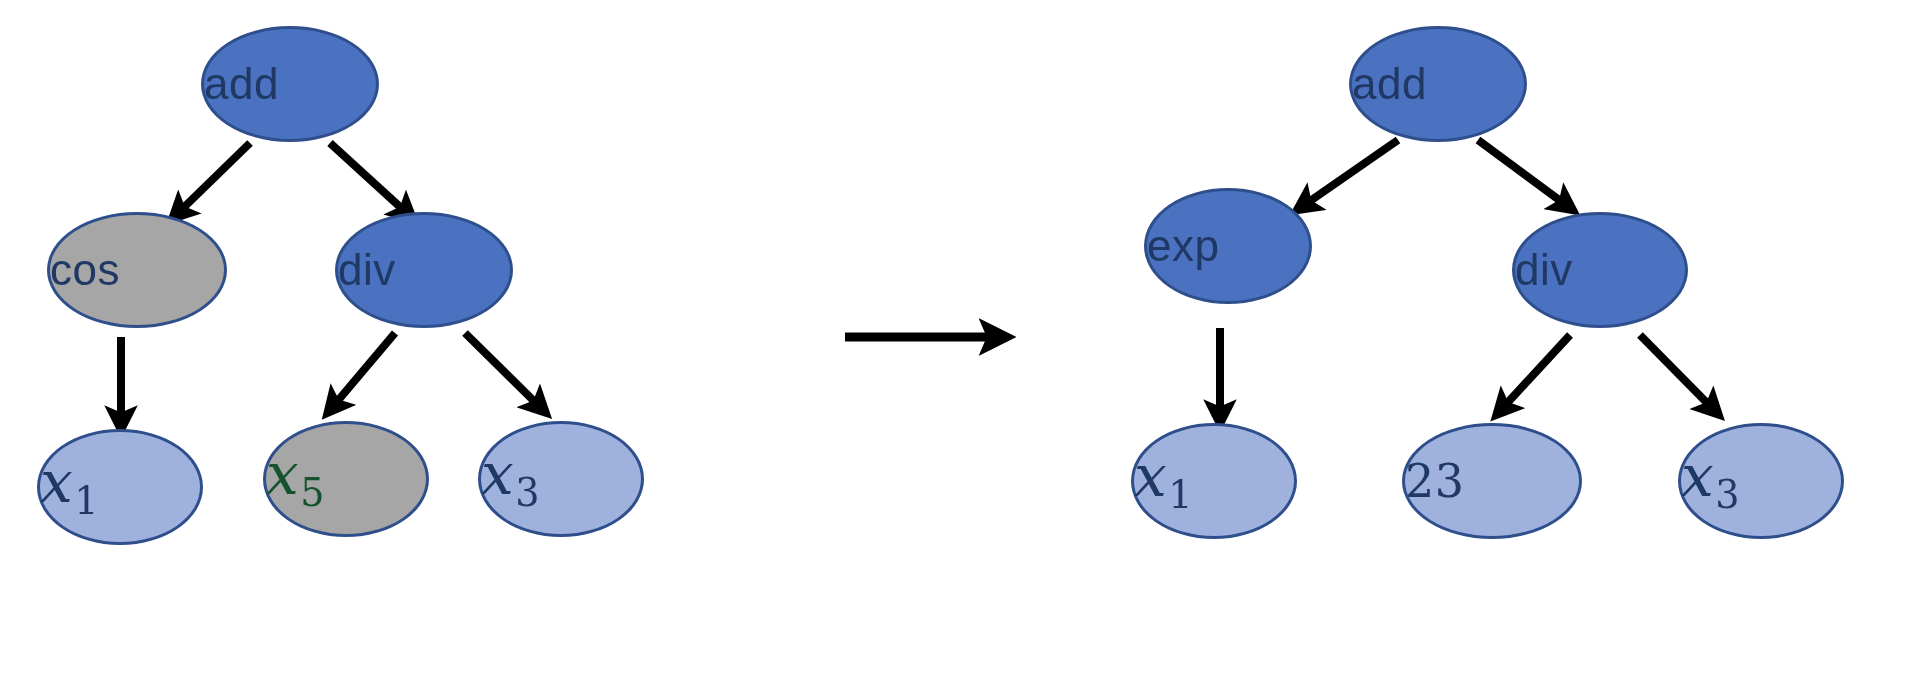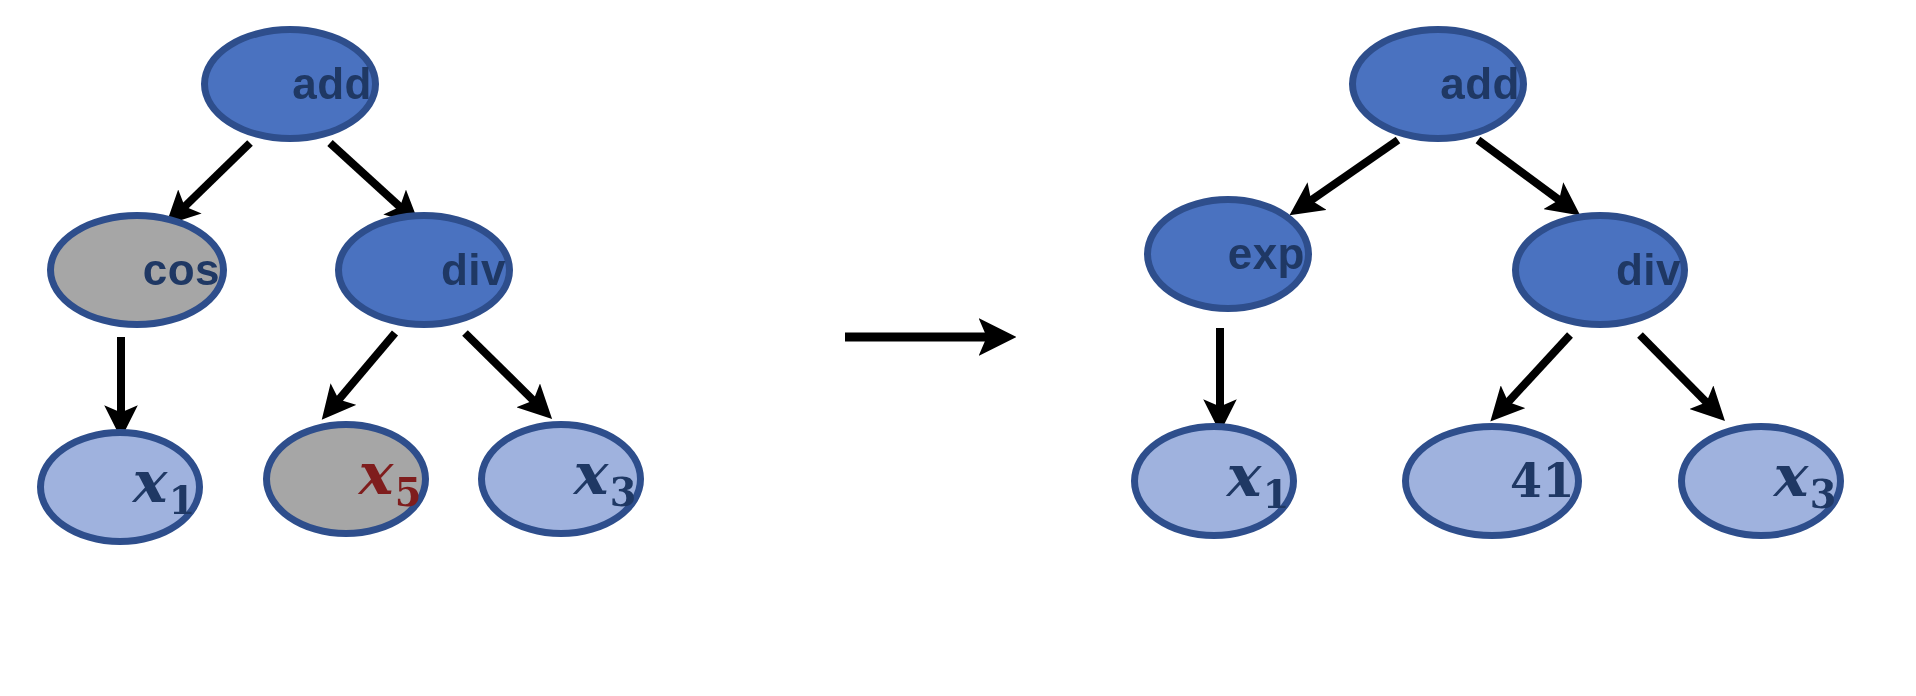--- a/index.html
+++ b/index.html
@@ -22,27 +22,26 @@
     position: absolute;
     left: 0;
     top: 0;
     width: 1916px;
     height: 696px;
   }
   .node {
     position: absolute;
     display: flex;
     align-items: center;
-    justify-content: flex-end;
+    justify-content: flex-start;
     border-radius: 50%;
     box-sizing: border-box;
-    border: 7px solid #000000;
+    border: 3px solid #000000;
     color: #1F3864;
     user-select: none;
-    font-weight: bold;
   }
   .node-op {
     background: #4A72C0;
   }
   .node-leaf {
     background: #9FB2DE;
   }
   .node-marked {
     background: #A6A6A6;
   }
@@ -105,37 +104,37 @@
       <div class="node node-op node-marked" style="left: 47px; top: 212px; width: 180px; height: 116px; border-color: rgb(46, 78, 140);">
         <span class="node-label" style="color: rgb(31, 56, 100);">cos</span>
       </div>
       <div class="node node-op" style="left: 335px; top: 212px; width: 178px; height: 116px; border-color: rgb(46, 78, 140);">
         <span class="node-label" style="color: rgb(31, 56, 100);">div</span>
       </div>
       <div class="node node-leaf" style="left: 37px; top: 429px; width: 166px; height: 116px; border-color: rgb(46, 78, 140);">
         <span class="node-label math" style="color: rgb(31, 56, 100);">x<span class="sub">1</span></span>
       </div>
       <div class="node node-leaf node-marked" style="left: 263px; top: 421px; width: 166px; height: 116px; border-color: rgb(46, 78, 140);">
-        <span class="node-label math" style="color: #7f1d1d;">x<span class="sub">5</span></span>
+        <span class="node-label math" style="color: #14532d;">x<span class="sub">5</span></span>
       </div>
       <div class="node node-leaf" style="left: 478px; top: 421px; width: 166px; height: 116px; border-color: rgb(46, 78, 140);">
         <span class="node-label math" style="color: rgb(31, 56, 100);">x<span class="sub">3</span></span>
       </div>
       <div class="node node-op" style="left: 1349px; top: 26px; width: 178px; height: 116px; border-color: rgb(46, 78, 140);">
         <span class="node-label" style="color: rgb(31, 56, 100);">add</span>
       </div>
-      <div class="node node-op" style="left: 1144px; top: 196px; width: 168px; height: 116px; border-color: rgb(46, 78, 140);">
+      <div class="node node-op" style="left: 1144px; top: 188px; width: 168px; height: 116px; border-color: rgb(46, 78, 140);">
         <span class="node-label" style="color: rgb(31, 56, 100);">exp</span>
       </div>
       <div class="node node-op" style="left: 1512px; top: 212px; width: 176px; height: 116px; border-color: rgb(46, 78, 140);">
         <span class="node-label" style="color: rgb(31, 56, 100);">div</span>
       </div>
       <div class="node node-leaf" style="left: 1131px; top: 423px; width: 166px; height: 116px; border-color: rgb(46, 78, 140);">
         <span class="node-label math" style="color: rgb(31, 56, 100);">x<span class="sub">1</span></span>
       </div>
       <div class="node node-leaf" style="left: 1402px; top: 423px; width: 180px; height: 116px; border-color: rgb(46, 78, 140);">
-        <span class="node-label numeric" style="color: rgb(31, 56, 100);">41</span>
+        <span class="node-label numeric" style="color: rgb(31, 56, 100);">23</span>
       </div>
       <div class="node node-leaf" style="left: 1678px; top: 423px; width: 166px; height: 116px; border-color: rgb(46, 78, 140);">
         <span class="node-label math" style="color: rgb(31, 56, 100);">x<span class="sub">3</span></span>
       </div>
     </div>
 </div>
 
 </body></html>

